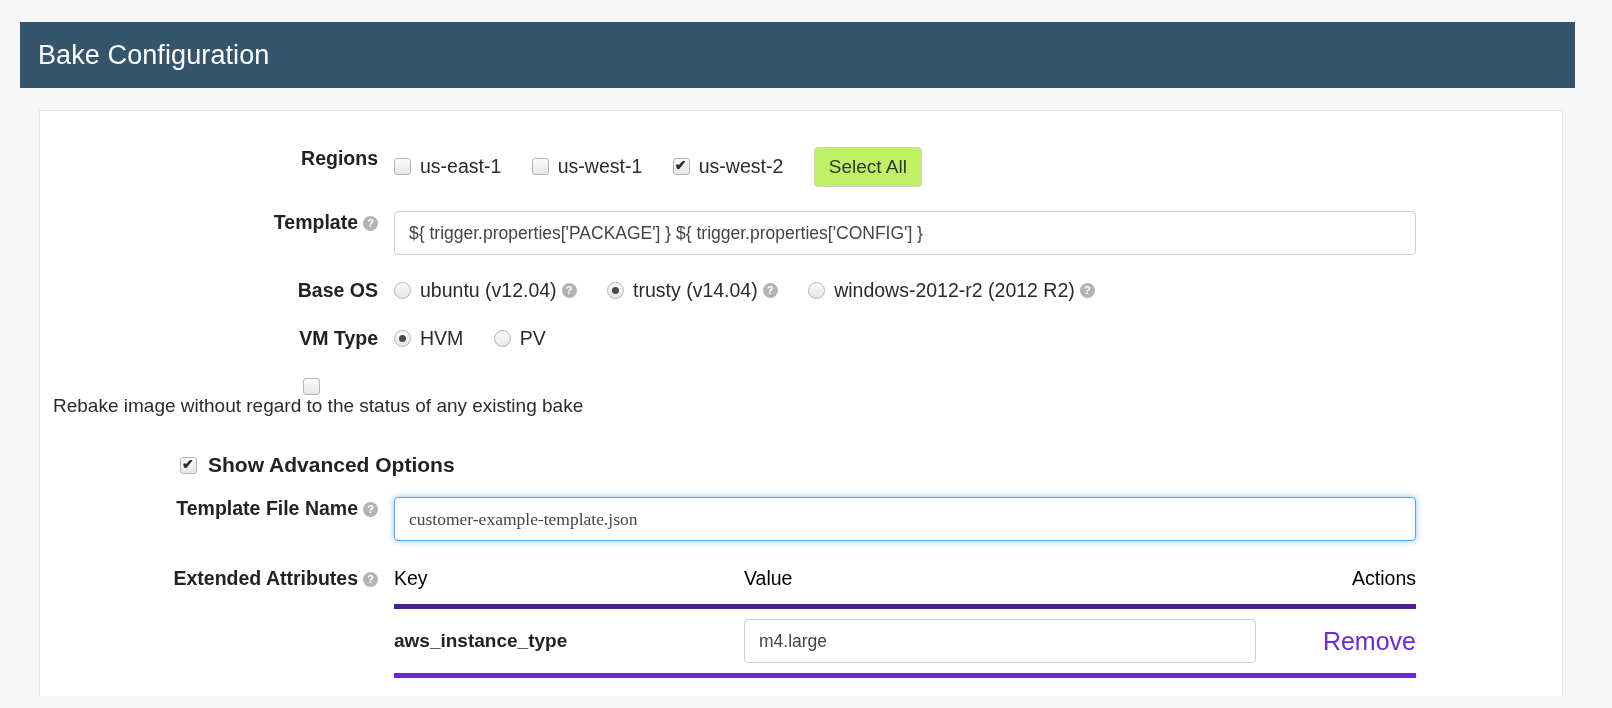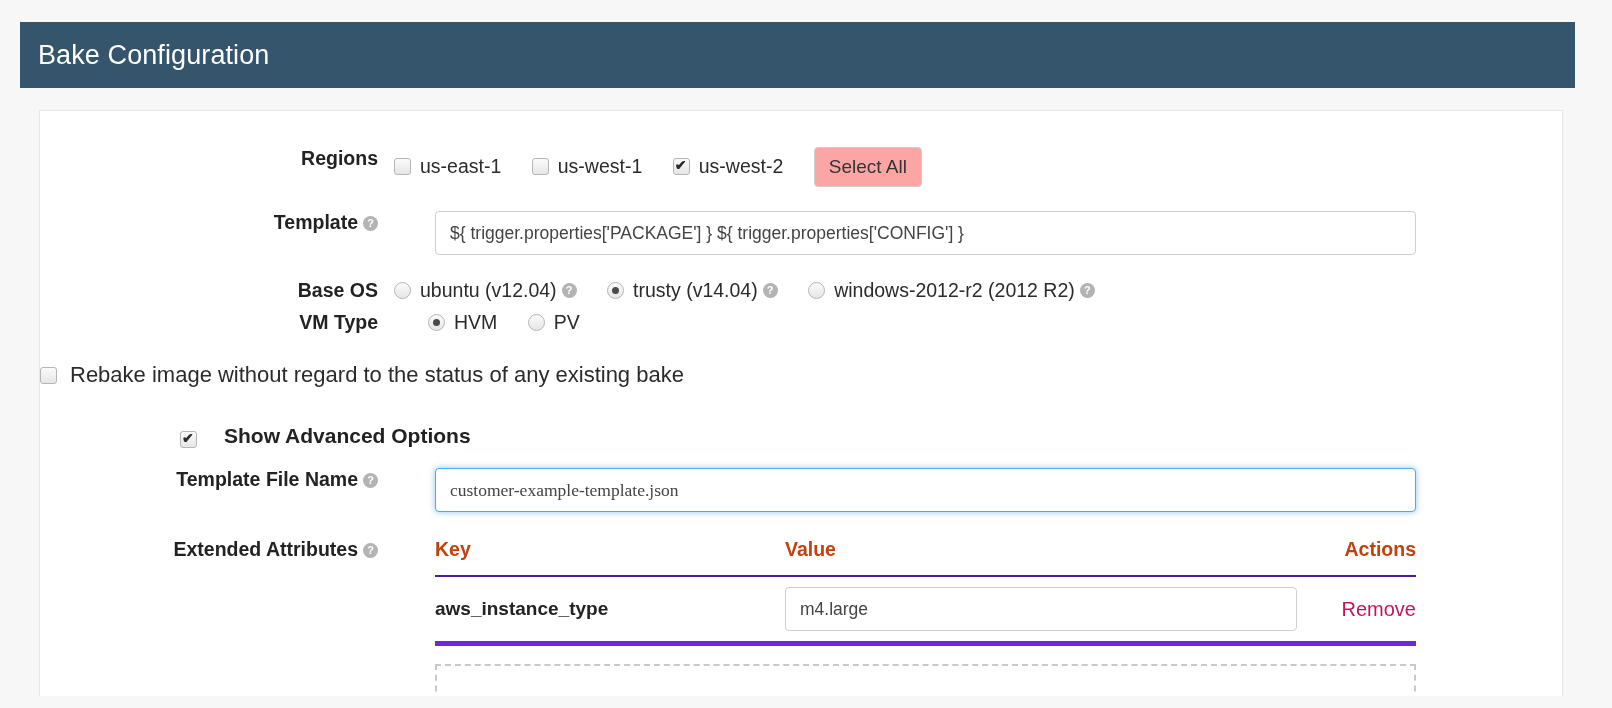--- a/index.html
+++ b/index.html
@@ -151,93 +151,93 @@
     font-family: Liberation Serif, serif;
   }
 
   .btn {
     display: inline-block;
     height: 40px;
     line-height: 38px;
     padding: 0 14px;
     border: 1px solid #cfcfcf;
     border-radius: 4px;
-    background: #fca5a5;
+    background: #bef264;
     font-size: 19px;
     color: #333;
     vertical-align: 2px;
     font-family: "Liberation Sans", sans-serif;
   }
 
   
   .attr-table { width: 100%; border-collapse: collapse; }
   .attr-table th {
     text-align: left;
     font-size: 19.5px;
-    font-weight: bold;
-    color: #c2410c;
+    font-weight: normal;
+    color: #000000;
     padding: 0 0 14px 0;
-    border-bottom: 2px solid #4c1d95;
+    border-bottom: 5px solid #4c1d95;
   }
   .attr-table th.c-key   { width: 350px; }
   .attr-table th.c-val   { width: 500px; }
   .attr-table th.c-act   { text-align: right; }
   .attr-table td {
     padding: 10px 0;
     border-bottom: 5px solid #6d28d9;
     vertical-align: middle;
     font-size: 19px;
   }
   .attr-table td.c-key { font-weight: bold; color: #222; }
   .attr-table td.c-act { text-align: right; }
   .remove-link {
-    color: #be185d;
-    font-size: 20px;
+    color: #6d28d9;
+    font-size: 25px;
     text-decoration: none;
     cursor: pointer;
   }
   .val-input { width: 512px; }
 
   .dashed-box {
     margin-top: 18px;
     border: 2px dashed #c9c9c9;
     height: 60px;
     width: 100%;
   }
 
   
   .r-regions  { margin-top: 36px; }
   .r-package  { margin-top: 24px; }
   .r-baseos   { margin-top: 24px; }
-  .r-vmtype   { margin-top: 8px; gap: 34px; }
+  .r-vmtype   { margin-top: 24px; }
   .r-rebake   { margin-top: 27px; }
   .r-advanced { margin-top: 36px; }
   .r-template { margin-top: 20px; }
   .r-attrs    { margin-top: 26px; }
 
   .advanced-wrap {
     display: flex;
-    align-items: flex-end;
+    align-items: center;
     padding-left: 140px;
-    gap: 16px;
   }
   .advanced-wrap .lbl {
     margin-left: 11px;
     font-weight: bold;
     font-size: 21px;
     color: #222;
   }
   .rebake-inline {
     display: inline-flex;
     align-items: center;
-    font-size: 22px;
+    font-size: 19px;
     color: #2b2b2b;
+    flex-direction: column;
   }
   .rebake-inline .lbl { margin-left: 13px; }
-  .field-pad { padding-right: 146px; margin-left: 41px; }
+  .field-pad { padding-right: 146px; }
 </style>
 </head>
 <body>
 
 <div class="panel-header">
   <span class="title">Bake Configuration</span>
 </div>
 
 <div class="panel-body">
 

